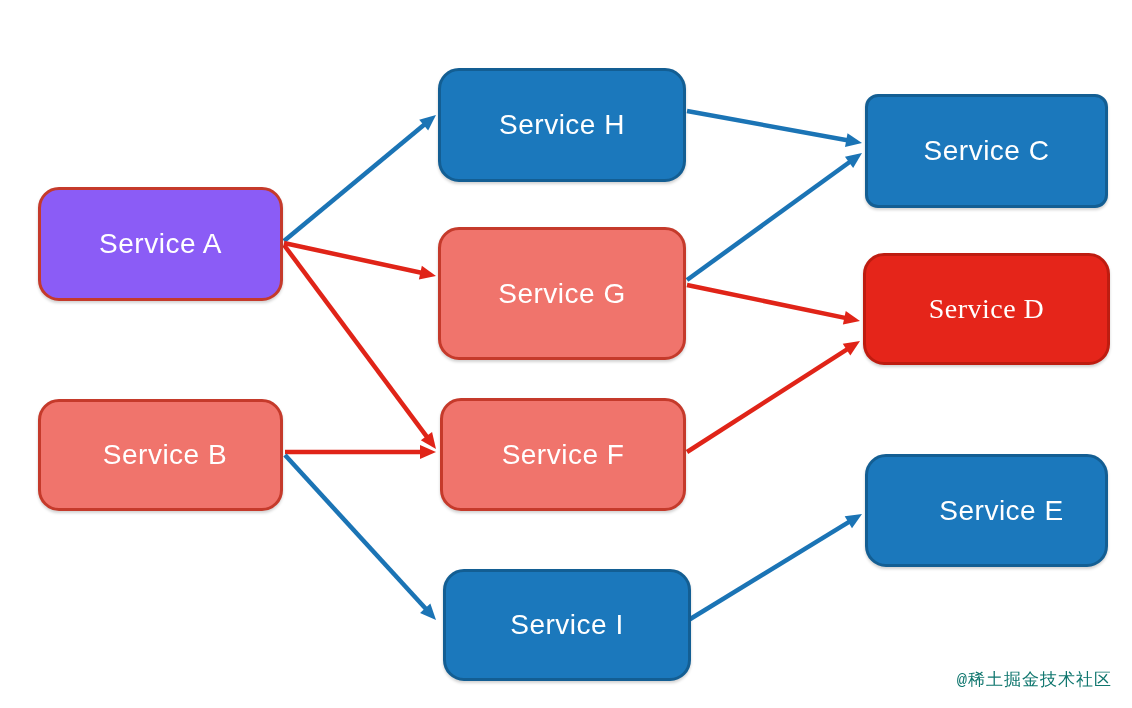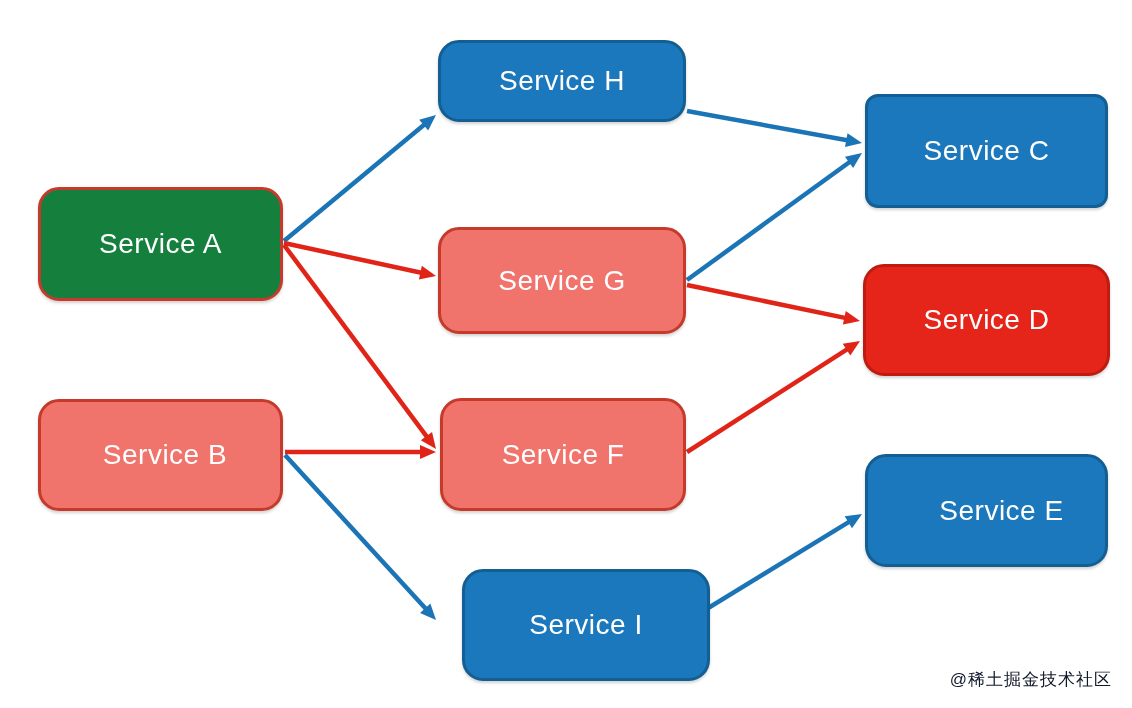--- a/index.html
+++ b/index.html
@@ -95,42 +95,42 @@
       <g>
         <line x1="687" y1="452" x2="853.2667811051184" y2="345.32015778804544" stroke="#E02418" stroke-width="4.5"></line>
         <polygon points="860,341 850.3137002747766,355.5318821091122 842.7534241456971,343.74874904306944" fill="#E02418"></polygon>
       </g>
       <g>
         <line x1="687" y1="621" x2="855.1747095990445" y2="518.1731775594413" stroke="#1B74B5" stroke-width="4.5"></line>
         <polygon points="862,514 852.0009495626001,528.3184842197187 844.6978888335778,516.3742260180467" fill="#1B74B5"></polygon>
       </g>
     </svg>
   <div class="nodes-layer">
-      <div class="node" style="left: 38px; top: 187px; width: 245px; height: 114px; background: #15803d; border-color: rgb(197, 58, 43); text-align: right;">
+      <div class="node" style="left: 38px; top: 187px; width: 245px; height: 114px; background: #8b5cf6; border-color: rgb(197, 58, 43); text-align: right;">
         <span class="node-label">Service A</span>
       </div>
       <div class="node" style="left: 38px; top: 399px; width: 245px; height: 112px; background: rgb(240, 116, 108); border-color: rgb(197, 58, 43); padding-left: 9px;">
         <span class="node-label">Service B</span>
       </div>
-      <div class="node" style="left: 438px; top: 40px; width: 248px; height: 82px; background: rgb(27, 120, 188); border-color: rgb(19, 94, 147);">
+      <div class="node" style="left: 438px; top: 68px; width: 248px; height: 114px; background: rgb(27, 120, 188); border-color: rgb(19, 94, 147);">
         <span class="node-label">Service H</span>
       </div>
-      <div class="node" style="left: 438px; top: 227px; width: 248px; height: 107px; background: rgb(240, 116, 108); border-color: rgb(197, 58, 43);">
+      <div class="node" style="left: 438px; top: 227px; width: 248px; height: 133px; background: rgb(240, 116, 108); border-color: rgb(197, 58, 43);">
         <span class="node-label">Service G</span>
       </div>
       <div class="node" style="left: 440px; top: 398px; width: 246px; height: 113px; background: rgb(240, 116, 108); border-color: rgb(197, 58, 43);">
         <span class="node-label">Service F</span>
       </div>
-      <div class="node" style="left: 462px; top: 569px; width: 248px; height: 112px; background: rgb(27, 120, 188); border-color: rgb(19, 94, 147);">
+      <div class="node" style="left: 443px; top: 569px; width: 248px; height: 112px; background: rgb(27, 120, 188); border-color: rgb(19, 94, 147);">
         <span class="node-label">Service I</span>
       </div>
       <div class="node" style="left: 865px; top: 94px; width: 243px; height: 114px; background: rgb(27, 120, 188); border-color: rgb(19, 94, 147); border-radius: 13px;">
         <span class="node-label">Service C</span>
       </div>
-      <div class="node" style="left: 863px; top: 264px; width: 247px; height: 112px; background: rgb(229, 37, 26); border-color: rgb(190, 28, 16);">
+      <div class="node" style="left: 863px; top: 253px; width: 247px; height: 112px; background: rgb(229, 37, 26); border-color: rgb(190, 28, 16); font-family: Liberation Serif, serif;">
         <span class="node-label">Service D</span>
       </div>
       <div class="node" style="left: 865px; top: 454px; width: 243px; height: 113px; background: rgb(27, 120, 188); border-color: rgb(19, 94, 147); padding-left: 30px;">
         <span class="node-label">Service E</span>
       </div>
     </div>
-  <div class="watermark" style="color: #0f172a;">@稀土掘金技术社区</div>
+  <div class="watermark" style="color: #0f766e; font-family: Liberation Mono, monospace;">@稀土掘金技术社区</div>
 </div>
 
 </body></html>

